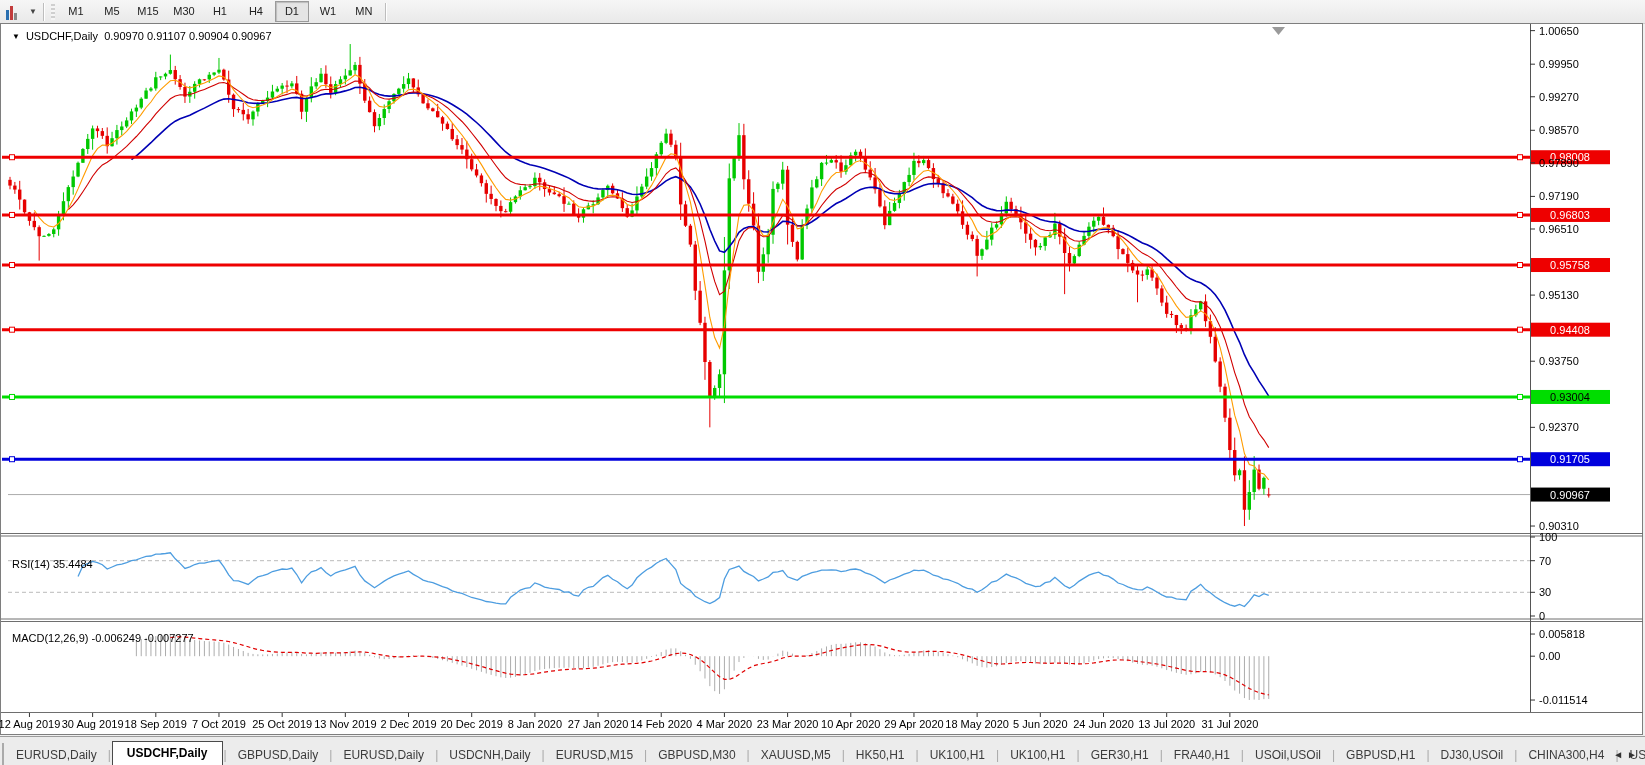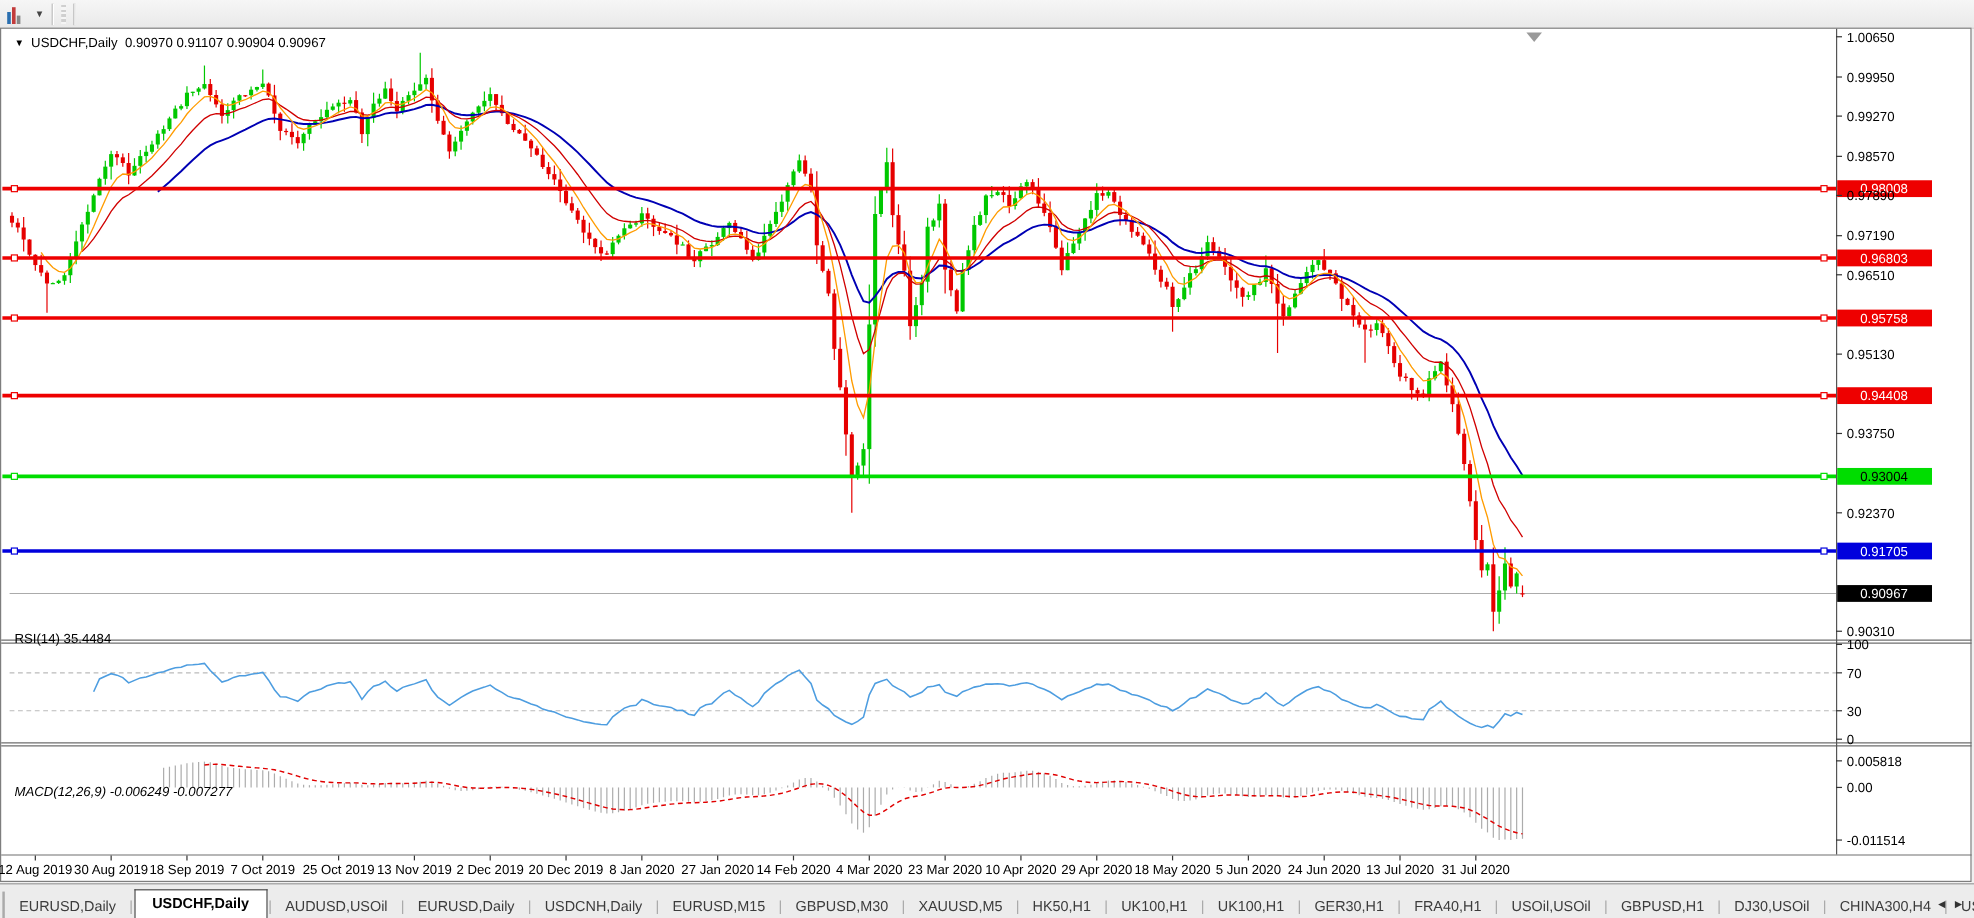--- a/index.html
+++ b/index.html
@@ -13,22 +13,22 @@
   .tb-grip{width:4px;height:16px;margin:0 3px;background:repeating-linear-gradient(#cfcfcf 0 2px,#f5f5f5 2px 4px);}
   .tf-btn{min-width:26px;height:19px;line-height:19px;text-align:center;padding:0 3px;margin:0 1px;border:1px solid transparent;cursor:default;}
   .tf-btn.active{background:#e4e4e4;border:1px solid #9a9a9a;box-shadow:inset 1px 1px 1px rgba(0,0,0,.18);}
   
   #chartwin{position:absolute;left:0;top:23px;width:1643px;height:712px;background:#fff;border:1px solid #7e7e7e;box-sizing:border-box;}
   #plot{position:absolute;left:0;top:0;}
   svg text{font-family:"Liberation Sans",sans-serif;}
   .overlay{position:absolute;z-index:5;font-size:11px;color:#000;white-space:pre;}
   #title-bar{left:12px;top:30px;text-align:right;}
   #title-bar .tri{font-size:8px;vertical-align:1px;color:#000;margin-right:6px;}
-  #rsi-label{left:12px;top:527px;}
-  #macd-label{left:12px;top:654px;font-style:italic;}
+  #rsi-label{left:12px;top:558px;}
+  #macd-label{left:12px;top:632px;}
   
   #tabbar{position:absolute;left:0;top:736px;width:1645px;height:29px;background:#ececec;border-top:1px solid #9c9c9c;display:flex;align-items:flex-end;font-size:12px;color:#3c3c3c;}
   #tab-corner{width:14px;height:20px;background:#e2e2e2;border:1px solid #aaa;margin:0 2px 1px 2px;}
   .tab{padding:3px 10px 4px 10px;cursor:default;white-space:nowrap;}
   .tab.active{background:#fff;border:1px solid #4a4a4a;border-bottom:1px solid #fff;font-weight:bold;color:#000;padding:4px 14px 5px 14px;}
   .tab-sep{color:#a8a8a8;padding:0 1px 4px 1px;}
   #tab-arrows{position:absolute;right:4px;bottom:6px;font-size:10px;color:#333;letter-spacing:4px;}
   #tab-arrows span{cursor:default;}
 </style>
 </head>
@@ -38,20 +38,31 @@
 
   <div id="toolbar">
     <div class="tb-icon">
       <i style="height:10px;background:#2a6fb0"></i>
       <i style="height:14px;background:#c23b3b"></i>
       <i style="height:7px;background:#888"></i>
     </div>
     <span class="tb-caret">▼</span>
     <div class="tb-sep"></div>
     <div class="tb-grip"></div>
+    <div id="tf-group" style="display:flex">
+        <div class="tf-btn">M1</div>
+        <div class="tf-btn">M5</div>
+        <div class="tf-btn">M15</div>
+        <div class="tf-btn">M30</div>
+        <div class="tf-btn">H1</div>
+        <div class="tf-btn">H4</div>
+        <div class="tf-btn active">D1</div>
+        <div class="tf-btn">W1</div>
+        <div class="tf-btn">MN</div>
+      </div>
     <div class="tb-sep"></div>
   </div>
 
   <div id="chartwin"></div>
   <svg id="plot" width="1645" height="765" viewBox="0 0 1645 765">
       <g>
         <line x1="1" y1="533.5" x2="1643" y2="533.5" stroke="#6e6e6e" stroke-width="1"></line>
         <line x1="1" y1="536" x2="1643" y2="536" stroke="#6e6e6e" stroke-width="1"></line>
         <line x1="1" y1="619" x2="1643" y2="619" stroke="#6e6e6e" stroke-width="1"></line>
         <line x1="1" y1="621.5" x2="1643" y2="621.5" stroke="#6e6e6e" stroke-width="1"></line>
@@ -963,21 +974,21 @@
   <div class="overlay" id="rsi-label"><span>RSI(14)</span><span> </span><span>35.4484</span></div>
 
   <div class="overlay" id="macd-label"><span>MACD(12,26,9)</span><span> </span><span>-0.006249 -0.007277</span></div>
 
   <div id="tabbar">
     <div id="tab-corner"></div>
     <div class="tab">EURUSD,Daily</div>
       <span class="tab-sep">|</span>
       <div class="tab active">USDCHF,Daily</div>
       <span class="tab-sep">|</span>
-      <div class="tab">AUDUSD,USOil</div>
+      <div class="tab">GBPUSD,Daily</div>
       <span class="tab-sep">|</span>
       <div class="tab">EURUSD,Daily</div>
       <span class="tab-sep">|</span>
       <div class="tab">USDCNH,Daily</div>
       <span class="tab-sep">|</span>
       <div class="tab">EURUSD,M15</div>
       <span class="tab-sep">|</span>
       <div class="tab">GBPUSD,M30</div>
       <span class="tab-sep">|</span>
       <div class="tab">XAUUSD,M5</div>

